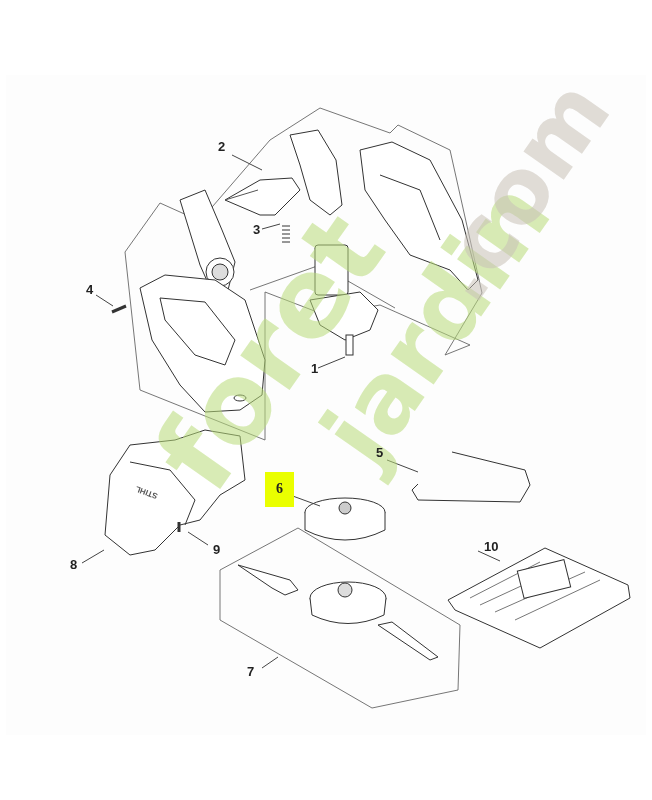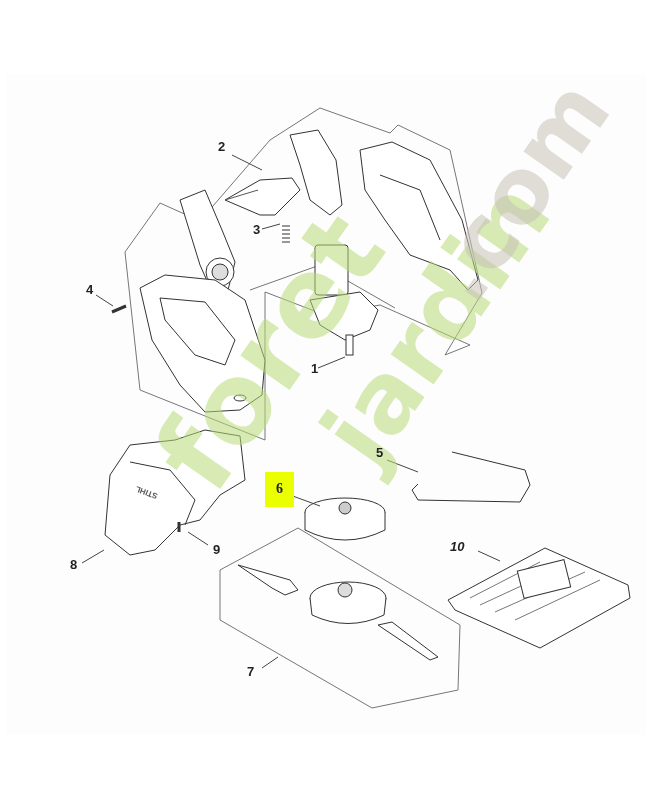--- a/index.html
+++ b/index.html
@@ -136,16 +136,16 @@
 
   <span class="callout" style="left:311px; top:362px;">1</span>
   <span class="callout" style="left:218px; top:140px;">2</span>
   <span class="callout" style="left:253px; top:223px;">3</span>
   <span class="callout" style="left:86px; top:283px;">4</span>
   <span class="callout" style="left:376px; top:446px;">5</span>
   <span class="callout hl" style="left:265px; top:472px;">6</span>
   <span class="callout" style="left:247px; top:665px;">7</span>
   <span class="callout" style="left:70px; top:558px;">8</span>
   <span class="callout" style="left:213px; top:543px;">9</span>
-  <span class="callout" style="left:450px; top:540px;font-style:italic;">10</span>
+  <span class="callout" style="left:484px; top:540px;">10</span>
 
   <span style="position:absolute; left:135px; top:488px; font-size:8px; font-weight:bold; color:#555; transform:rotate(200deg);">STIHL</span>
 </div>
 
 </body></html>

